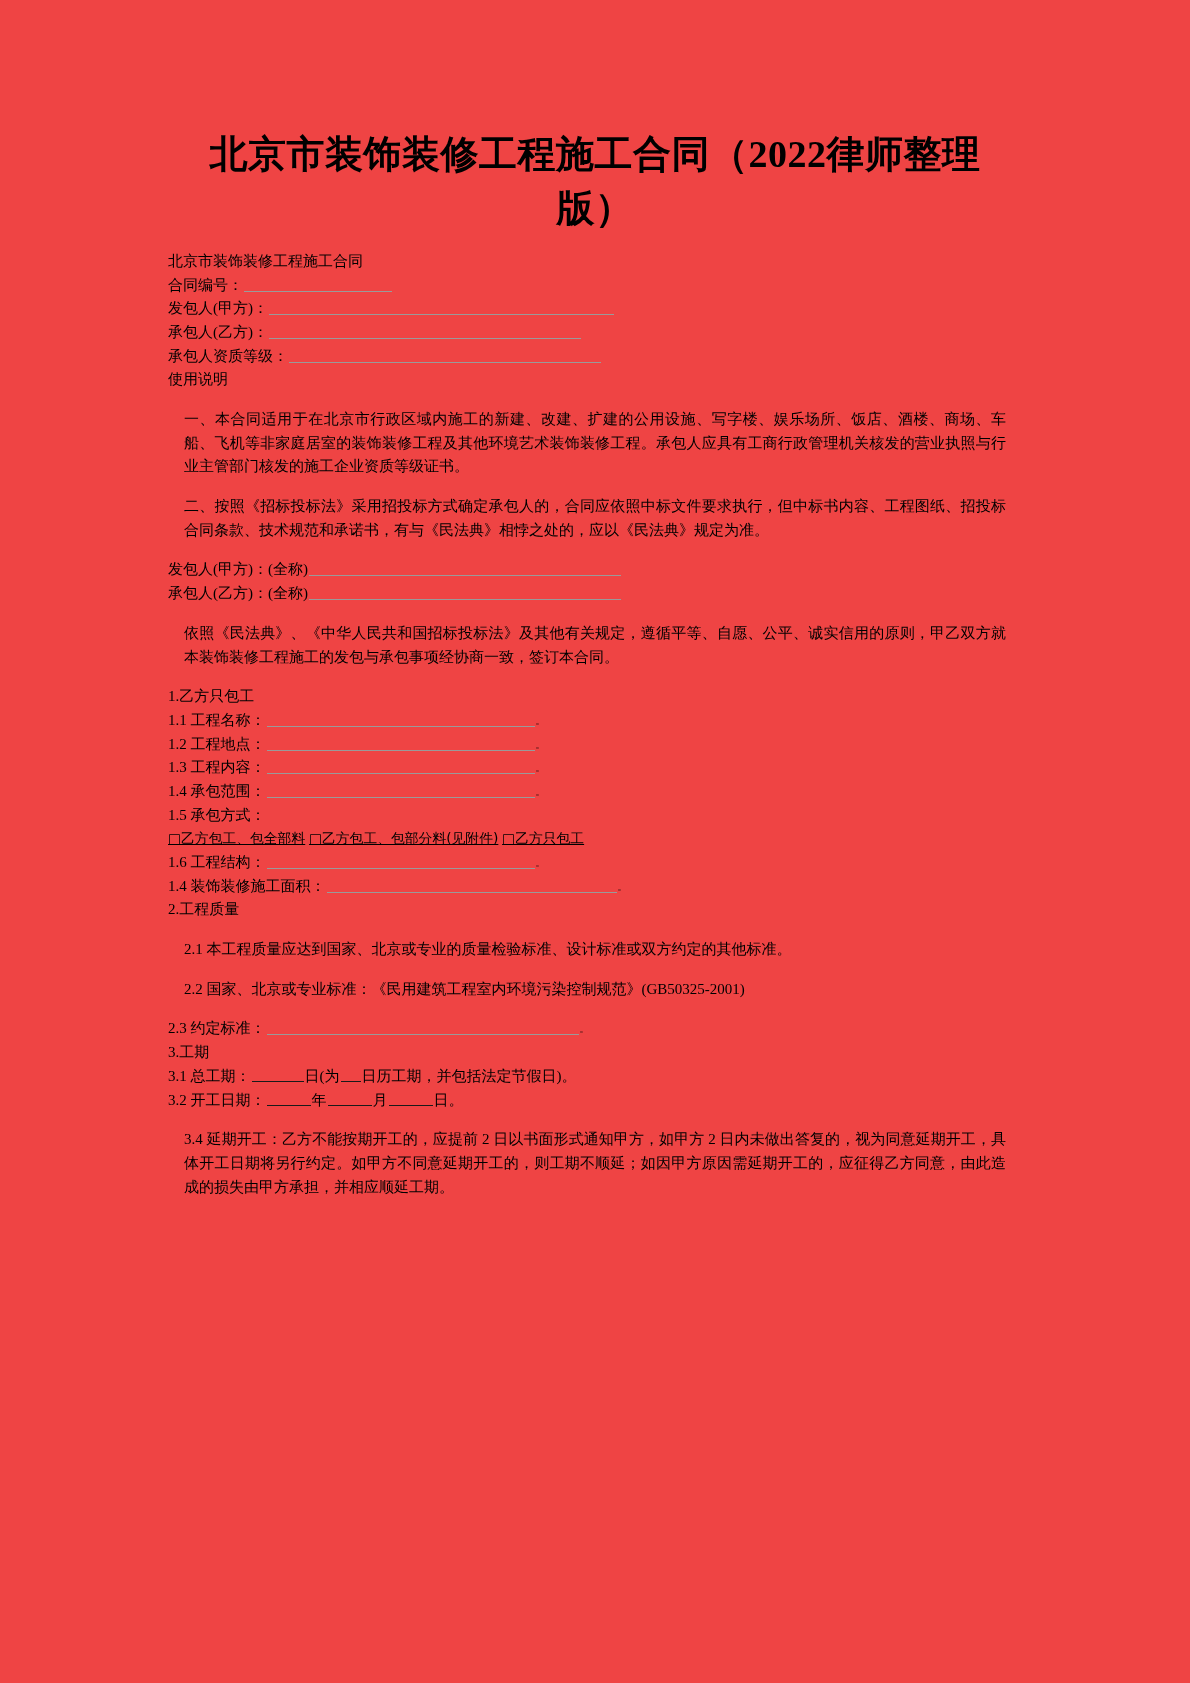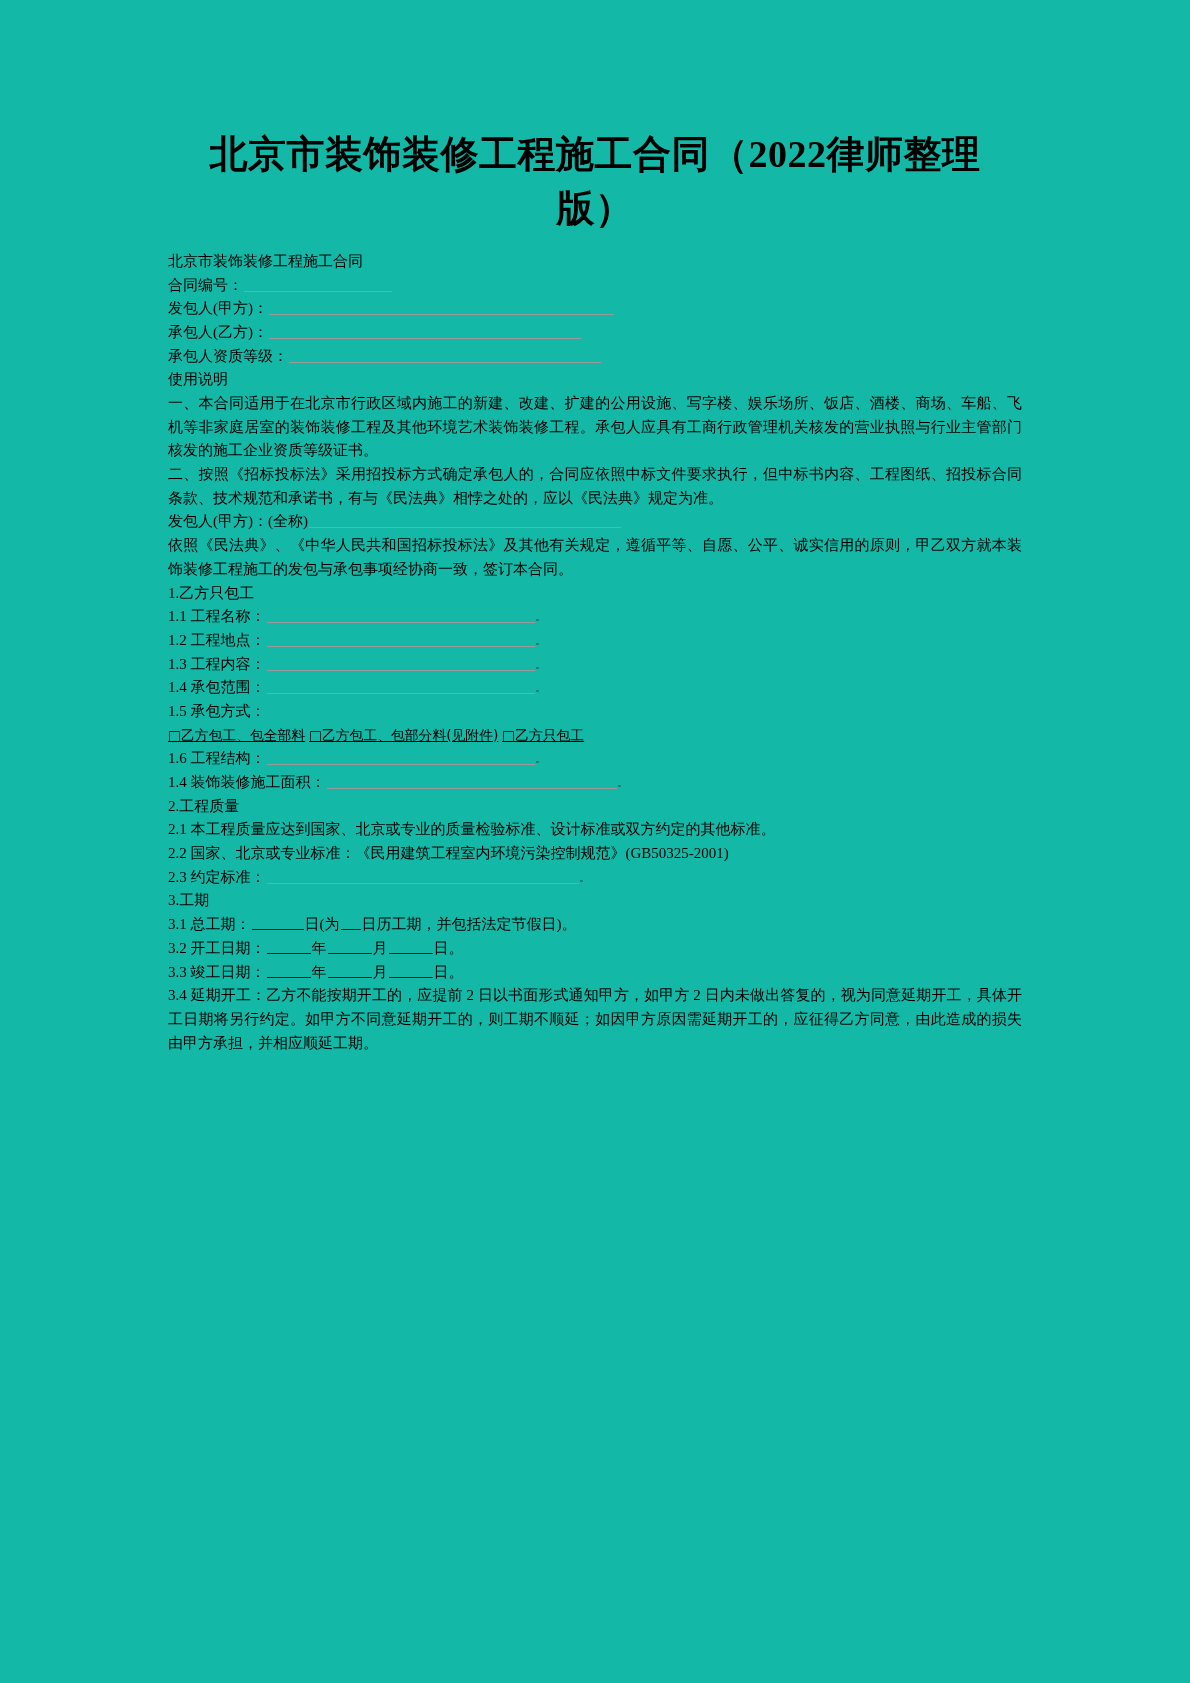--- a/index.html
+++ b/index.html
@@ -14,21 +14,21 @@
     font-family: "Liberation Serif", "DejaVu Serif", serif;
     color: #000000;
     -webkit-font-smoothing: antialiased;
   }
   .page {
     position: relative;
     box-sizing: border-box;
     width: 1190px;
     height: 1683px;
     padding: 128px 168px 0 168px;
-    background: #14b8a6;
+    background: #ef4444;
   }
   .doc-title {
     font-size: 38px;
     font-weight: bold;
     line-height: 1.42;
     text-align: center;
     letter-spacing: 0.5px;
     margin: 0 0 14px 0;
     padding: 0 8px;
   }
@@ -37,21 +37,21 @@
     line-height: 1.58;
     text-align: justify;
     text-justify: inter-ideograph;
   }
   p.line {
     margin: 0;
     padding: 0;
     white-space: pre-wrap;
   }
   p.para {
-    margin: 0;
+    margin: 16px;
     padding: 0;
     text-align: justify;
     text-justify: inter-ideograph;
     text-indent: 0;
   }
   .fill {
     display: inline-block;
     border-bottom: 1px solid #9a9a9a;
     vertical-align: baseline;
     height: 1.05em;
@@ -103,20 +103,21 @@
 
     <p class="line"><span>承包人资质等级：</span><span class="fill w-xxl"></span></p>
 
     <p class="line">使用说明</p>
 
     <p class="para">一、本合同适用于在北京市行政区域内施工的新建、改建、扩建的公用设施、写字楼、娱乐场所、饭店、酒楼、商场、车船、飞机等非家庭居室的装饰装修工程及其他环境艺术装饰装修工程。承包人应具有工商行政管理机关核发的营业执照与行业主管部门核发的施工企业资质等级证书。</p>
     <p class="para">二、按照《招标投标法》采用招投标方式确定承包人的，合同应依照中标文件要求执行，但中标书内容、工程图纸、招投标合同条款、技术规范和承诺书，有与《民法典》相悖之处的，应以《民法典》规定为准。</p>
 
     <p class="line"><span>发包人(甲方)：(全称)</span><span class="fill w-xxl"></span></p>
 
+    <p class="line"><span>承包人(乙方)：(全称)</span><span class="fill w-xxl"></span></p>
 
     <p class="para">依照《民法典》、《中华人民共和国招标投标法》及其他有关规定，遵循平等、自愿、公平、诚实信用的原则，甲乙双方就本装饰装修工程施工的发包与承包事项经协商一致，签订本合同。</p>
 
     <p class="line"><span>1.</span><span>乙方只包工</span></p>
 
     <p class="line"><span>1.1</span>&nbsp;<span>工程名称：</span><span class="fill w-lg"></span><span class="ring">。</span></p>
 
     <p class="line"><span>1.2</span>&nbsp;<span>工程地点：</span><span class="fill w-lg"></span><span class="ring">。</span></p>
 
     <p class="line"><span>1.3</span>&nbsp;<span>工程内容：</span><span class="fill w-lg"></span><span class="ring">。</span></p>
@@ -137,18 +138,17 @@
     <p class="para">2.2 国家、北京或专业标准：《民用建筑工程室内环境污染控制规范》(GB50325-2001)</p>
 
     <p class="line"><span>2.3</span>&nbsp;<span>约定标准：</span><span class="fill w-xxl"></span><span class="ring">。</span></p>
 
     <p class="line"><span>3.</span><span>工期</span></p>
 
     <p class="line"><span>3.1</span>&nbsp;<span>总工期：</span><span class="blank-u b1"></span><span>日(为</span><span class="blank-u b2"></span><span>日历工期，并包括法定节假日)。</span></p>
 
     <p class="line"><span>3.2</span>&nbsp;<span>开工日期：</span><span class="blank-u b3"></span><span>年</span><span class="blank-u b3"></span><span>月</span><span class="blank-u b3"></span><span>日。</span></p>
 
-    <p class="line"><span>3.3</span>&nbsp;<span>竣工日期：</span><span class="blank-u b3"></span><span>年</span><span class="blank-u b3"></span><span>月</span><span class="blank-u b3"></span><span>日。</span></p>
 
     <p class="para">3.4 延期开工：乙方不能按期开工的，应提前 2 日以书面形式通知甲方，如甲方 2 日内未做出答复的，视为同意延期开工，具体开工日期将另行约定。如甲方不同意延期开工的，则工期不顺延；如因甲方原因需延期开工的，应征得乙方同意，由此造成的损失由甲方承担，并相应顺延工期。</p>
 
   </div>
 </div>
 
 </body></html>

